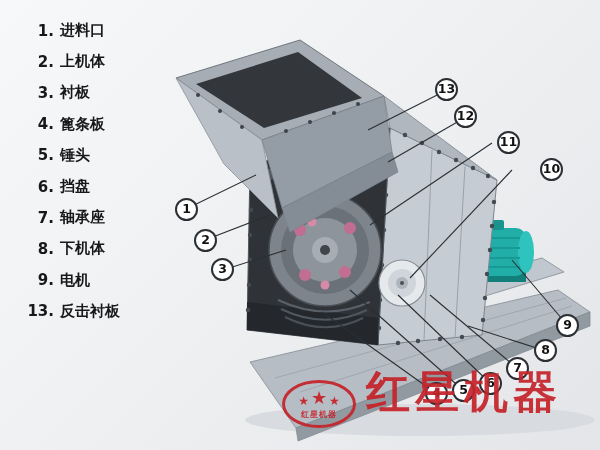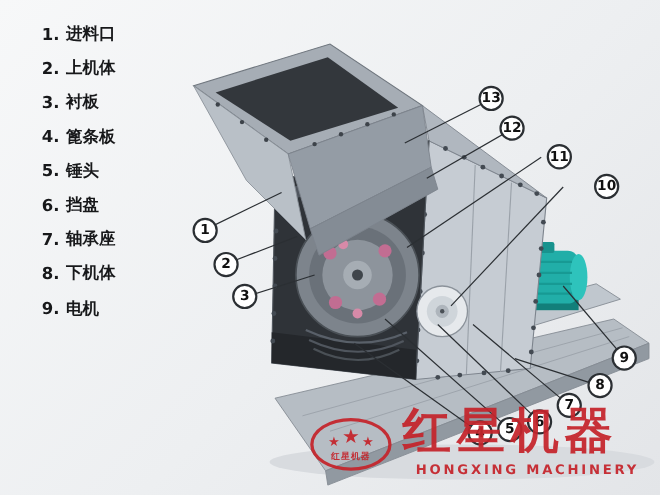--- a/index.html
+++ b/index.html
@@ -76,20 +76,24 @@
         <span class="part-num">7.</span>
         <span class="part-label">轴承座</span>
       </div>
     <div class="part-row">
         <span class="part-num">8.</span>
         <span class="part-label">下机体</span>
       </div>
     <div class="part-row">
         <span class="part-num">9.</span>
         <span class="part-label">电机</span>
+      </div>
+    <div class="part-row">
+        <span class="part-num">13.</span>
+        <span class="part-label">反击衬板</span>
       </div>
   </div>
 
   <svg class="machine-svg" width="600" height="450" viewBox="0 0 600 450">
 
     <ellipse cx="420" cy="420" rx="175" ry="16" fill="#d8dbdf"></ellipse>
 
     <g stroke="#848b93" stroke-width="0.8">
       <polygon points="250,362 558,290 590,312 296,428" fill="#b6bdc4"></polygon>
       <polygon points="296,428 590,312 590,326 298,441" fill="#9199a1"></polygon>
@@ -240,16 +244,15 @@
   <div class="watermark">
     <div class="wm-logo">
       <div class="wm-stars">
         <span class="wm-star-sm">★</span>
           <span class="wm-star-lg">★</span>
           <span class="wm-star-sm">★</span>
       </div>
       <div class="wm-logo-text">红星机器</div>
     </div>
     <div class="wm-brand">红星机器</div>
-    <div class="wm-sub">HONGXING MACHINERY</div>
   </div>
 
 </div>
 
 </body></html>

